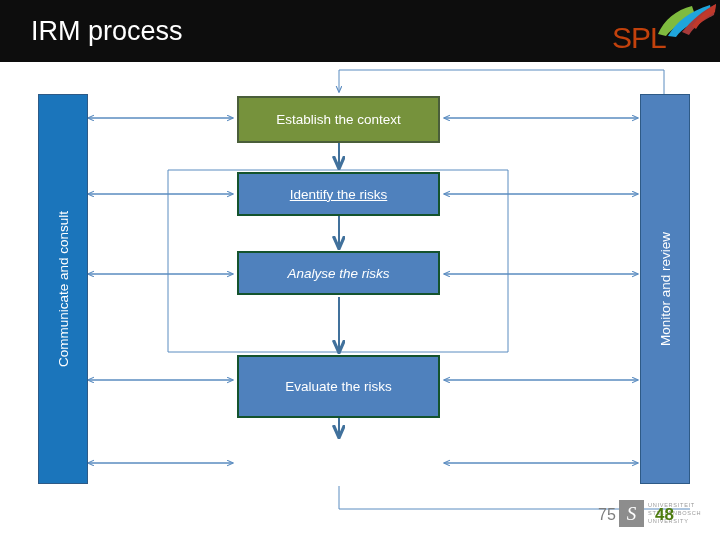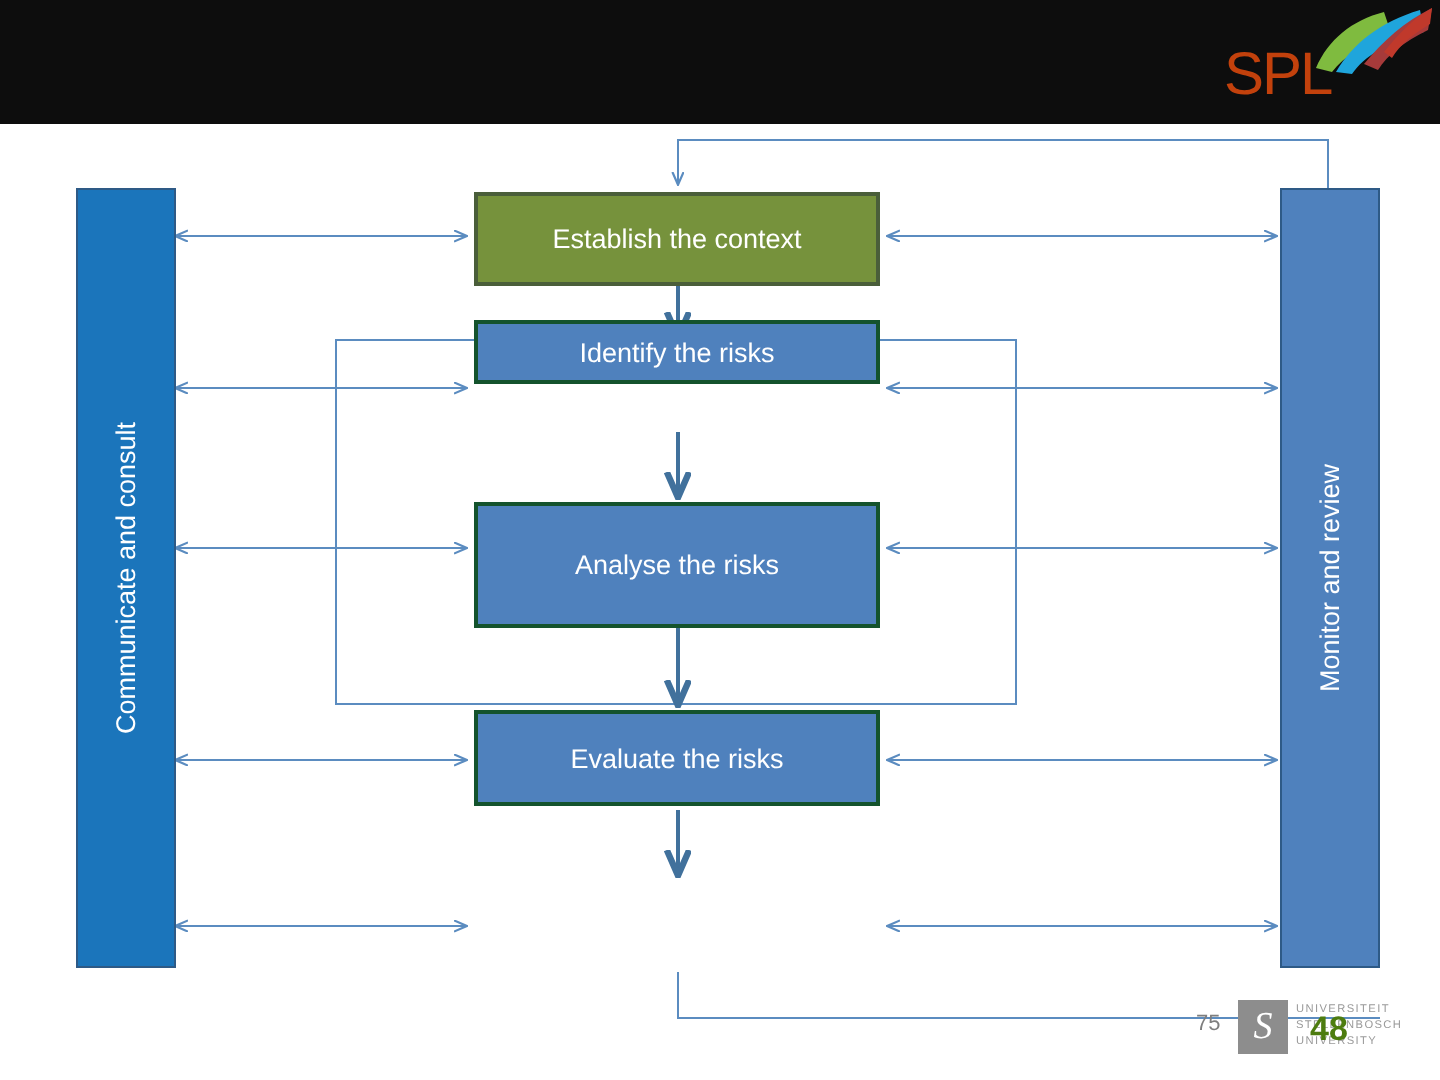--- a/index.html
+++ b/index.html
@@ -71,29 +71,29 @@
     border:2px solid #14532d;
     box-sizing:border-box;
     display:flex;align-items:center;justify-content:center;
     color:#ffffff;font-size:13.5px;
     font-family:"Liberation Sans", sans-serif;
     background:#4F81BD;
   }
   .pbox.green{background:#76923C;border-color:#4A5E3A;}
 
   #box-context {top:96px; height:47px;}
-  #box-identify{top:160px; height:32px;}
-  #box-analyse {top:251px; height:63px;}
-  #box-evaluate{top:355px; height:48px;}
+  #box-identify{top:172px; height:44px;text-decoration:underline;}
+  #box-analyse {top:251px; height:44px;font-style:italic;}
+  #box-evaluate{top:355px; height:63px;}
   #box-treat   {top:440px; height:46px;}
 
   
   .footer-num{
     position:absolute;left:598px;top:506px;
-    color:#7e7e7e;font-size:11px;
+    color:#7e7e7e;font-size:16px;
     font-family:"Liberation Sans", sans-serif;
   }
   .su-logo{position:absolute;left:619px;top:499px;width:78px;height:30px;}
   .su-shield{
     position:absolute;left:0;top:1px;width:25px;height:27px;
     background:#8d8d8d;
   }
   .su-shield-s{
     position:absolute;left:0;top:0;width:25px;height:27px;
     display:flex;align-items:center;justify-content:center;
@@ -110,20 +110,21 @@
     color:#4d7c0f;font-size:17px;font-weight:bold;
     font-family:"Liberation Sans", sans-serif;
   }
 </style>
 </head>
 <body>
 
 <div id="slide">
 
   <div class="header">
+    <div class="header-title">IRM process</div>
 
     <div class="logo">
       <div class="logo-text">SPL</div>
       <svg class="logo-swoosh" viewBox="0 0 64 36">
         <path d="M6 32 C12 18 24 8 40 4 L44 16 C30 20 20 26 14 34 Z" fill="#7FBB3F"></path>
         <path d="M16 34 C24 20 38 9 58 3 L60 14 C42 19 30 26 24 35 Z" fill="#1FA5DC"></path>
         <path d="M30 30 C40 18 50 9 64 2 L62 13 C50 19 42 25 37 33 Z" fill="#A63A3A"></path>
         <path d="M40 24 C48 14 55 7 64 2 L63 10 C55 15 48 20 44 27 Z" fill="#C0392B"></path>
       </svg>
     </div>

